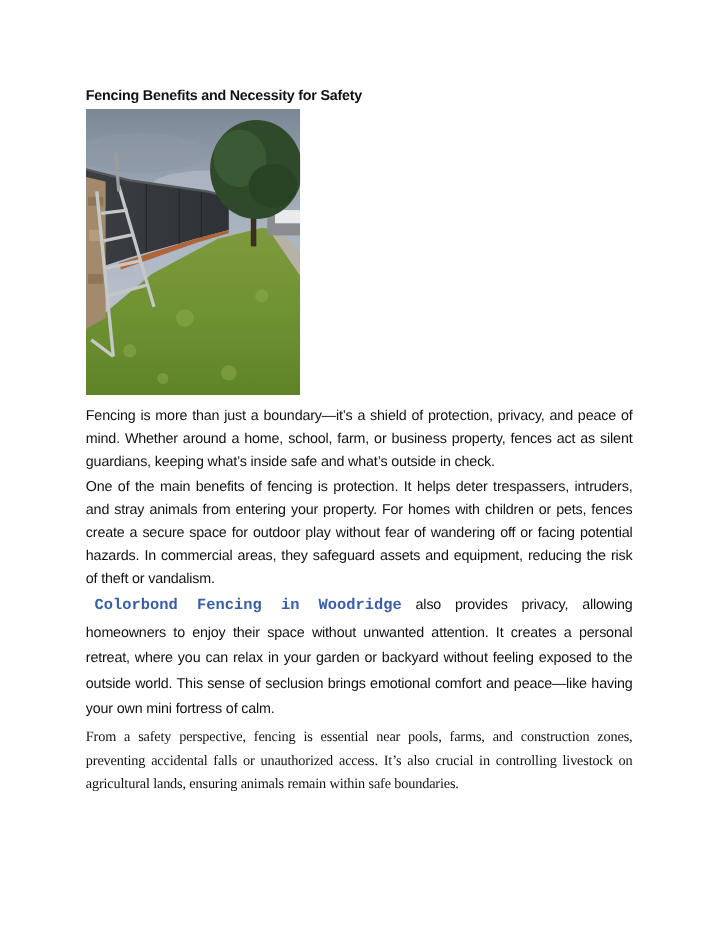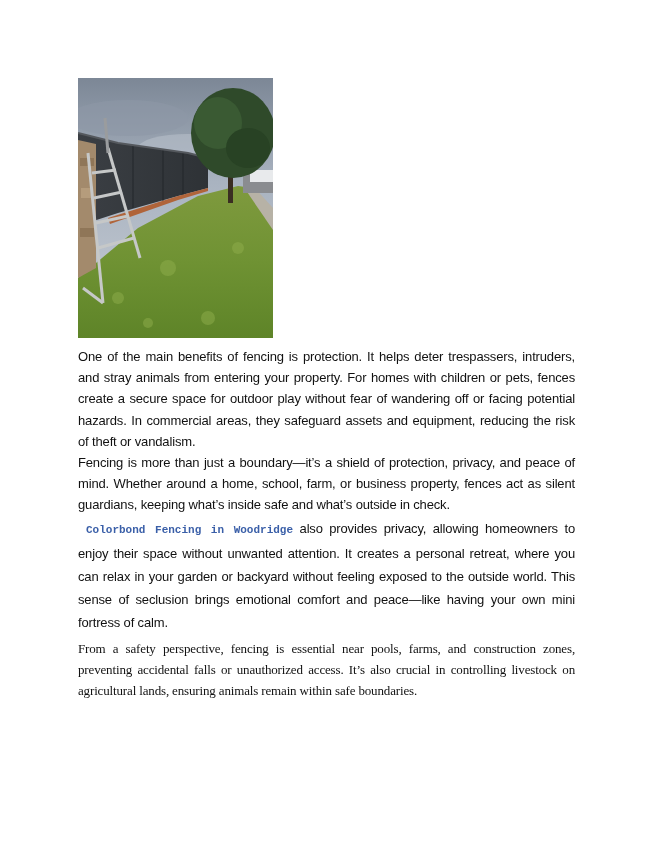--- a/index.html
+++ b/index.html
@@ -50,32 +50,33 @@
     .para.p3 {
       line-height: 23px;
       margin-top: 1px;
     }
     .para.p4 {
       margin-top: 4px;
       font-family: Liberation Serif, serif;
     }
     .link {
       font-family: "Liberation Mono", "DejaVu Sans Mono", monospace;
-      font-size: 11px;
+      font-size: 14px;
       color: #3a5fa8;
       font-weight: bold;
       letter-spacing: 0px;
       padding-left: 8px;
       text-decoration: none;
     }
   </style>
 </head>
 <body>
 
 <div class="page">
+  <div class="title">Fencing Benefits and Necessity for Safety</div>
 
   <div class="photo" title="Colorbond fence along a grassy footpath">
     <svg viewBox="0 0 195 260" xmlns="http://www.w3.org/2000/svg">
       <defs>
         <linearGradient id="sky" x1="0" y1="0" x2="0" y2="1">
           <stop offset="0" stop-color="#7c8796"></stop>
           <stop offset="0.4" stop-color="#a9b3c0"></stop>
           <stop offset="1" stop-color="#c9ced6"></stop>
         </linearGradient>
         <linearGradient id="grass" x1="0" y1="0" x2="0" y2="1">
@@ -133,17 +134,17 @@
       <g fill="#8fae4c" opacity="0.5">
         <circle cx="40" cy="220" r="6"></circle>
         <circle cx="90" cy="190" r="8"></circle>
         <circle cx="130" cy="240" r="7"></circle>
         <circle cx="160" cy="170" r="6"></circle>
         <circle cx="70" cy="245" r="5"></circle>
       </g>
     </svg>
   </div>
 
+  <p class="para p1">Fencing is more than just a boundary—it’s a shield of protection, privacy, and peace of mind. Whether around a home, school, farm, or business property, fences act as silent guardians, keeping what’s inside safe and what’s outside in check.</p>
   <p class="para p2">One of the main benefits of fencing is protection. It helps deter trespassers, intruders, and stray animals from entering your property. For homes with children or pets, fences create a secure space for outdoor play without fear of wandering off or facing potential hazards. In commercial areas, they safeguard assets and equipment, reducing the risk of theft or vandalism.</p>
-  <p class="para p1">Fencing is more than just a boundary—it’s a shield of protection, privacy, and peace of mind. Whether around a home, school, farm, or business property, fences act as silent guardians, keeping what’s inside safe and what’s outside in check.</p>
   <p class="para p3"><a class="link" href="#">Colorbond Fencing in Woodridge</a><span> also provides privacy, allowing homeowners to enjoy their space without unwanted attention. It creates a personal retreat, where you can relax in your garden or backyard without feeling exposed to the outside world. This sense of seclusion brings emotional comfort and peace—like having your own mini fortress of calm.</span></p>
   <p class="para p4">From a safety perspective, fencing is essential near pools, farms, and construction zones, preventing accidental falls or unauthorized access. It’s also crucial in controlling livestock on agricultural lands, ensuring animals remain within safe boundaries.</p>
 </div>
 
 </body></html>

